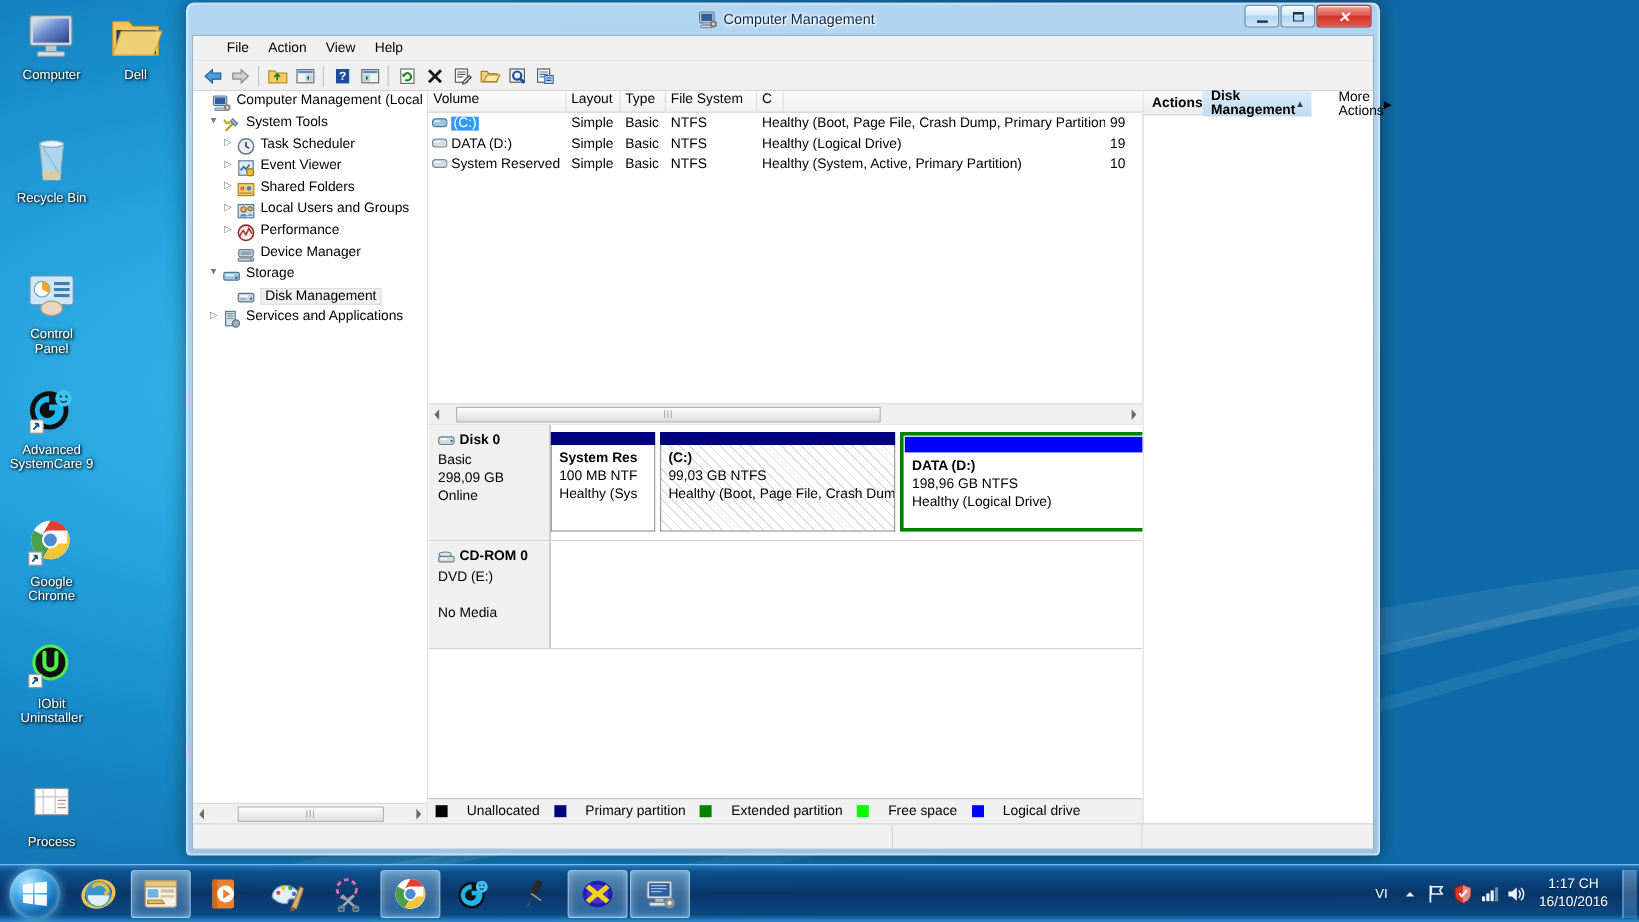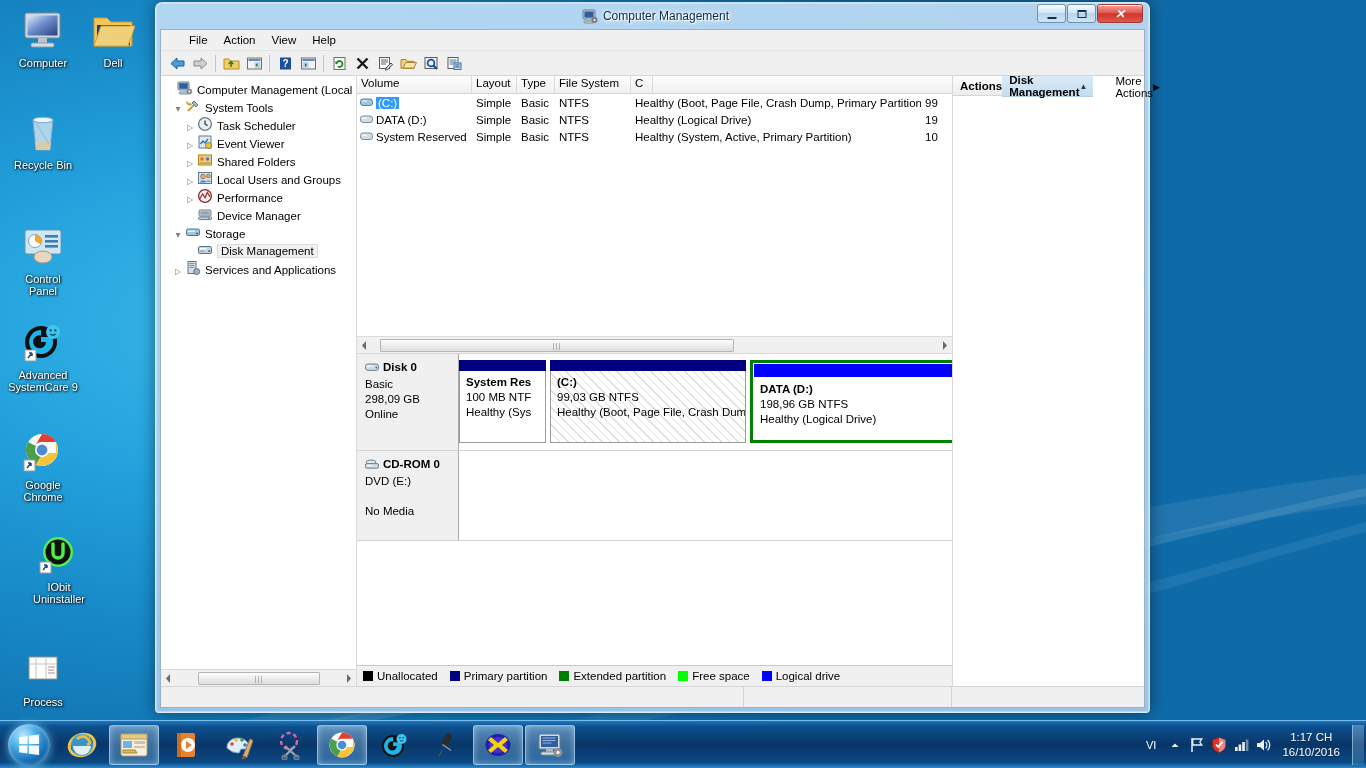--- a/index.html
+++ b/index.html
@@ -97,21 +97,21 @@
 
   
   #panes { flex: 1; display: flex; min-height: 0; }
 
   
   #treepane {
     width: 196px; background: #fff; border-right: 1px solid #d8d8d8;
     display: flex; flex-direction: column;
   }
   #tree { flex: 1; overflow: hidden; padding-top: 2px; font-size: 11.5px; }
-  .tnode { display: flex; align-items: flex-end; height: 18px; white-space: nowrap; cursor: default; }
+  .tnode { display: flex; align-items: flex-start; height: 18px; white-space: nowrap; cursor: default; }
   .tnode .exp { width: 14px; text-align: center; color: #7b7b7b; font-size: 8px; flex: none; }
   .tnode .tico { width: 16px; height: 16px; margin-right: 4px; flex: none; position: relative; }
   .tnode .tlbl { color: #000; }
   .tnode.sel .tlbl { background: #f1f1f1; border: 1px solid #dcdcdc; padding: 0 3px; }
   #treehbar {
     height: 17px; background: #f0f0f0; border-top: 1px solid #dcdcdc;
     display: flex; align-items: center;
   }
 
   
@@ -153,21 +153,21 @@
   .part.greenframe { border: 3px solid #008000; padding: 0; }
   .part.greenframe .capbar { margin: 0; }
   .part.greenframe .pbody { border: none; margin: 1px; }
 
   
   #legend {
     height: 21px; flex: none; display: flex; align-items: center; gap: 4px;
     padding-left: 6px; background: #f0f0f0; border-top: 1px solid #c9c9c9;
     font-size: 11.5px;
   }
-  #legend .lg { display: flex; align-items: center; gap: 4px; margin-right: 8px; }
+  #legend .lg { display: flex; align-items: center; gap: 16px; margin-right: 8px; }
   #legend .sw { width: 10px; height: 10px; display: inline-block; }
 
   
   #actionpane { width: 192px; flex: none; background: #fff; border-left: 1px solid #d8d8d8; display: flex; flex-direction: row; }
   #acthdr {
     height: 20px; background: linear-gradient(180deg,#fdfdfd,#ececec);
     border-bottom: 1px solid #d5d5d5; display: flex; align-items: center;
     padding-left: 7px; font-weight: bold; font-size: 11.5px;
   }
   .actgroup {
@@ -325,21 +325,21 @@
           <circle cx="23" cy="22" r="7" fill="#fff"></circle>
             <circle cx="23" cy="22" r="5.4" fill="#4b8cd4"></circle>
           <rect x="5" y="32" width="11" height="11" fill="#fff" stroke="#9a9a9a"></rect>
           <path d="M8 40 L12 35 M12 35 h-3 M12 35 v3" stroke="#1a4f7a" stroke-width="1.5" fill="none"></path>
         </svg>
       </div>
       <span class="lbl">Google</span>
       <span class="lbl">Chrome</span>
     </div>
 
-    <div class="desk-icon" style="left:16px;top:530px">
+    <div class="desk-icon" style="left:0px;top:530px">
       <div class="glyph">
         <svg width="48" height="48" viewBox="0 0 48 48">
           <circle cx="23" cy="22" r="15" fill="#4ef04e"></circle>
           <circle cx="23" cy="22" r="12.5" fill="#101010"></circle>
           <path d="M18 14 v9 a5 5 0 0 0 10 0 v-9" stroke="#4ef04e" stroke-width="3.4" fill="none" stroke-linecap="round"></path>
           <rect x="5" y="32" width="11" height="11" fill="#fff" stroke="#9a9a9a"></rect>
           <path d="M8 40 L12 35 M12 35 h-3 M12 35 v3" stroke="#1a4f7a" stroke-width="1.5" fill="none"></path>
         </svg>
       </div>
       <span class="lbl">IObit</span>

